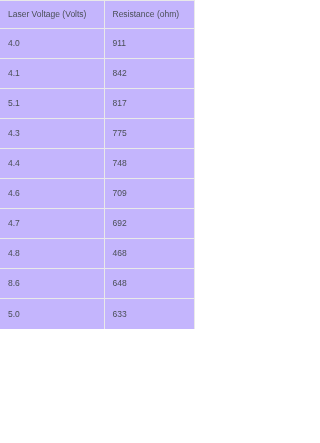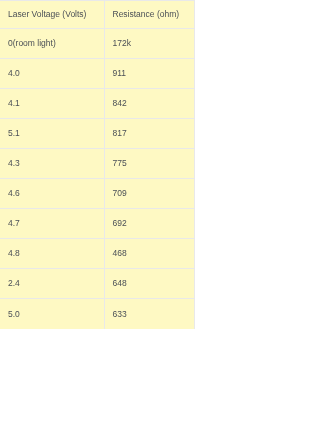--- a/index.html
+++ b/index.html
@@ -11,21 +11,21 @@
     width: 200px;
     height: 443px;
     overflow: hidden;
     font-family: "Liberation Sans", sans-serif;
   }
 
   #data-table {
     width: 194px;
     border-collapse: collapse;
     table-layout: fixed;
-    background: #fef9c3;
+    background: #c4b5fd;
   }
 
   #data-table col.col-voltage { width: 104px; }
   #data-table col.col-resistance { width: 90px; }
 
   #data-table th,
   #data-table td {
     border-top: 1px solid #e9e9e9;
     border-bottom: 1px solid #e9e9e9;
     border-right: 1px solid #e9e9e9;
@@ -62,53 +62,53 @@
     <col class="col-resistance">
   </colgroup>
   <thead>
     <tr>
       <th>Laser Voltage (Volts)</th>
       <th>Resistance (ohm)</th>
     </tr>
   </thead>
   <tbody id="table-body">
       <tr>
-        <td>0(room light)</td>
-        <td>172k</td>
-      </tr>
-      <tr>
         <td>4.0</td>
         <td>911</td>
       </tr>
       <tr>
         <td>4.1</td>
         <td>842</td>
       </tr>
       <tr>
         <td>5.1</td>
         <td>817</td>
       </tr>
       <tr>
         <td>4.3</td>
         <td>775</td>
       </tr>
       <tr>
+        <td>4.4</td>
+        <td>748</td>
+      </tr>
+      <tr>
         <td>4.6</td>
         <td>709</td>
       </tr>
       <tr>
         <td>4.7</td>
         <td>692</td>
       </tr>
       <tr>
         <td>4.8</td>
         <td>468</td>
       </tr>
       <tr>
-        <td>2.4</td>
+        <td>8.6</td>
         <td>648</td>
       </tr>
       <tr>
         <td>5.0</td>
         <td>633</td>
       </tr>
     </tbody>
 </table>
 
 </body></html>

